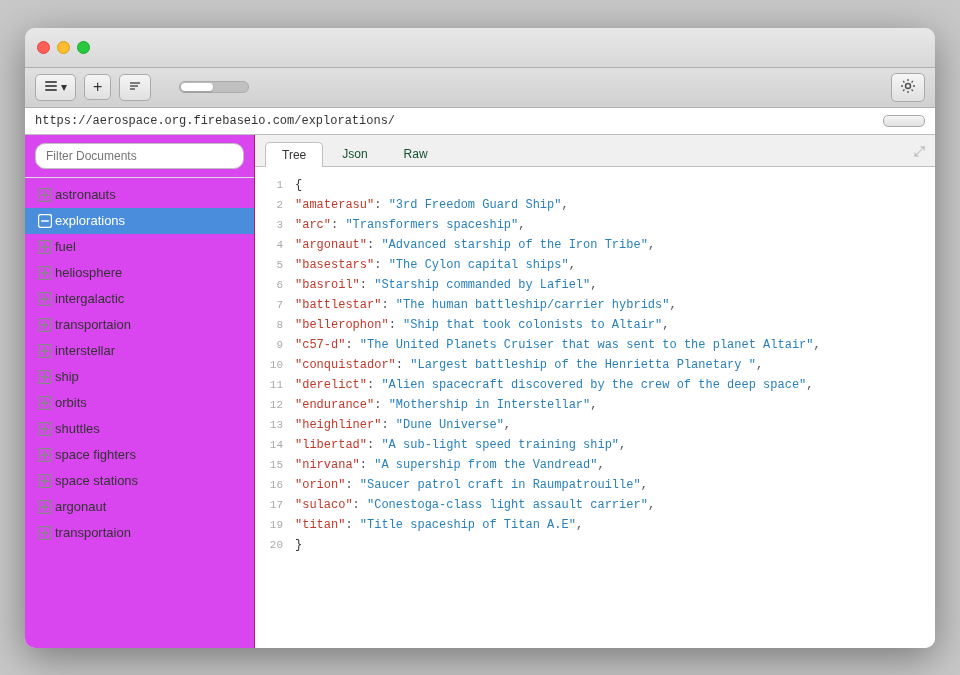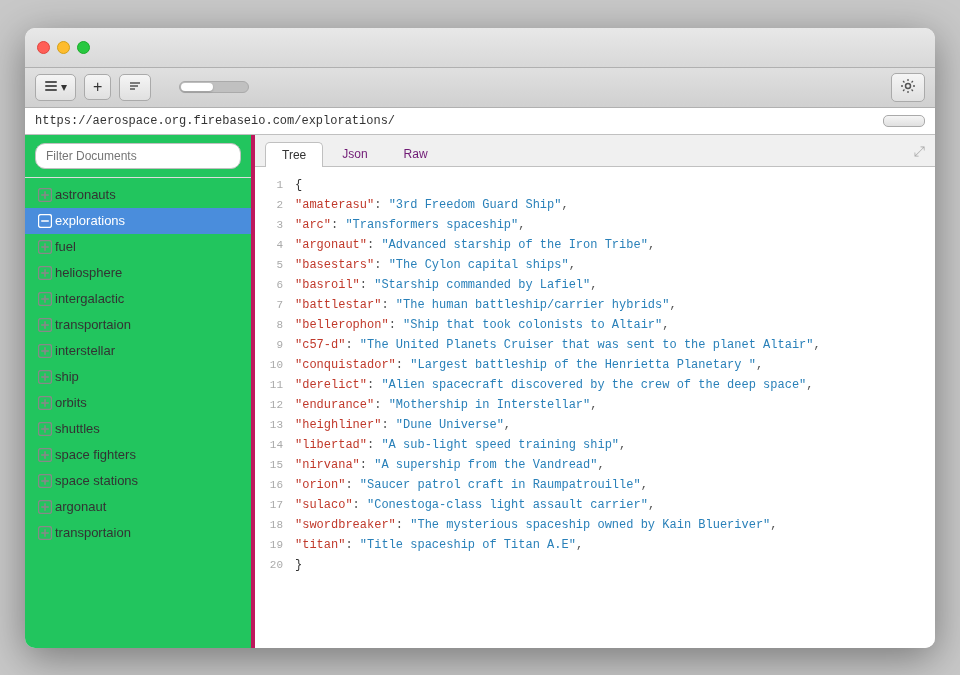--- a/index.html
+++ b/index.html
@@ -139,22 +139,22 @@
       font-weight: 600;
       color: #333;
     }
     .main-content {
       display: flex;
       flex: 1;
       overflow: hidden;
     }
     .sidebar {
       width: 230px;
-      background: #22c55e;
-      border-right: 4px solid #be185d;
+      background: #d946ef;
+      border-right: 1px solid #be185d;
       display: flex;
       flex-direction: column;
       overflow: hidden;
     }
     .filter-input-container {
       padding: 8px 10px;
       border-bottom: 1px solid #ddd;
     }
     .filter-input {
       width: 100%;
@@ -215,21 +215,21 @@
       gap: 2px;
     }
     .content-tab {
       padding: 5px 16px;
       font-size: 12px;
       cursor: pointer;
       border: 1px solid transparent;
       border-bottom: none;
       border-radius: 5px 5px 0 0;
       background: transparent;
-      color: #701a75;
+      color: #14532d;
     }
     .content-tab.active {
       background: white;
       border-color: #c0c0c0;
       color: #333;
       font-weight: 500;
       margin-bottom: -1px;
     }
     .code-area {
       flex: 1;
@@ -540,24 +540,20 @@
           </div>
           <div class="code-line">
             <span class="line-num">16</span>
             <span class="line-content"><span class="key">"orion"</span><span class="punctuation">: </span><span class="value">"Saucer patrol craft in Raumpatrouille"</span><span class="punctuation">,</span></span>
           </div>
           <div class="code-line">
             <span class="line-num">17</span>
             <span class="line-content"><span class="key">"sulaco"</span><span class="punctuation">: </span><span class="value">"Conestoga-class light assault carrier"</span><span class="punctuation">,</span></span>
           </div>
           <div class="code-line">
-            <span class="line-num">18</span>
-            <span class="line-content"><span class="key">"swordbreaker"</span><span class="punctuation">: </span><span class="value">"The mysterious spaceship owned by Kain Blueriver"</span><span class="punctuation">,</span></span>
-          </div>
-          <div class="code-line">
             <span class="line-num">19</span>
             <span class="line-content"><span class="key">"titan"</span><span class="punctuation">: </span><span class="value">"Title spaceship of Titan A.E"</span><span class="punctuation">,</span></span>
           </div>
           <div class="code-line">
             <span class="line-num">20</span>
             <span class="line-content"><span class="brace">}</span></span>
           </div>
         </div>
     </div>
   </div>

